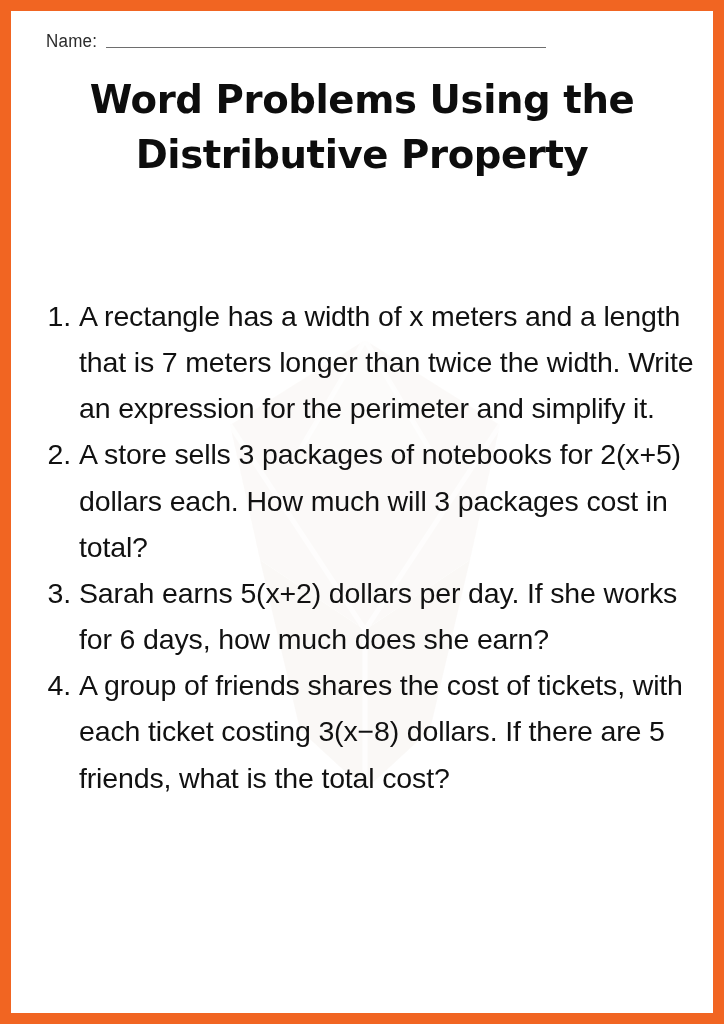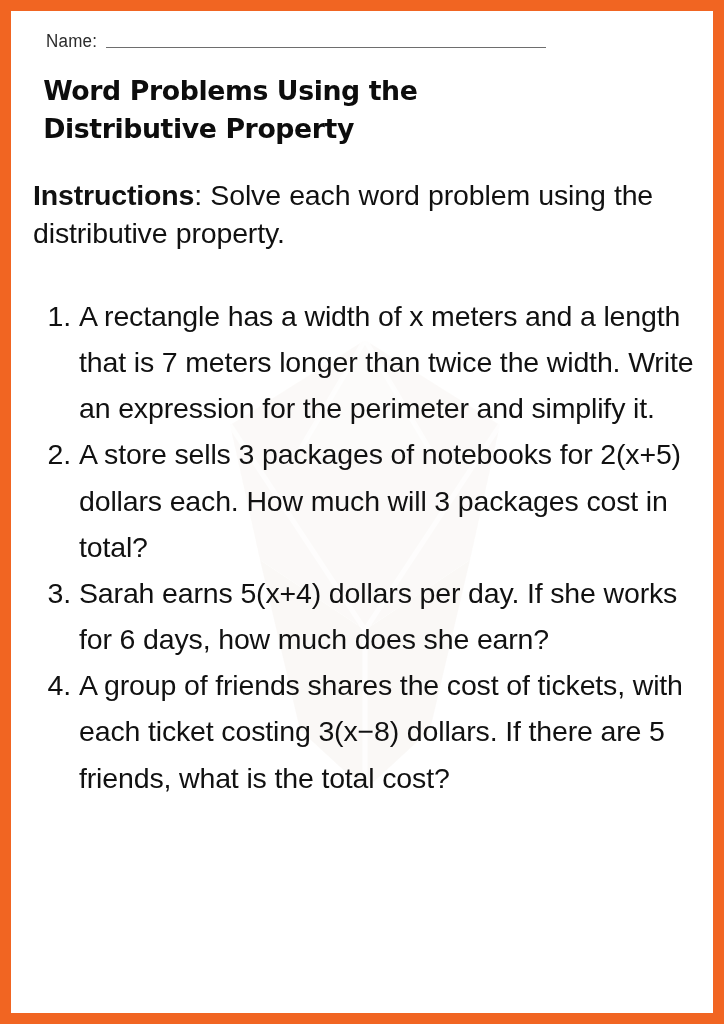--- a/index.html
+++ b/index.html
@@ -94,24 +94,24 @@
     margin-bottom: 2px;
     width: 440px;
   }
 
   
   .title {
     position: absolute;
     left: 40px;
     top: 72px;
     width: 644px;
-    text-align: left;
+    text-align: center;
     font-family: "DejaVu Sans", sans-serif;
     font-weight: 700;
-    font-size: 27px;
+    font-size: 39px;
     line-height: 1.42;
     color: #0d0d0d;
     letter-spacing: -0.4px;
   }
   .title .tl {
     display: block;
     transform: scaleX(0.99);
   }
 
   
@@ -187,34 +187,33 @@
     <div class="name-row">
       <span class="name-label">Name:</span>
       <span class="name-line"></span>
     </div>
 
     <div class="title">
       <span class="tl">Word Problems Using the</span>
       <span class="tl">Distributive Property</span>
     </div>
 
-    <div class="instructions"><b>Instructions</b><span>: </span><span>Solve each word problem using the distributive property.</span></div>
 
     <ol class="questions" style="list-style:none;margin:0;padding:0;">
       <li class="q-item">
         <span class="q-num">1.</span>
         <span class="q-text">A rectangle has a width of x meters and a length that is 7 meters longer than twice the width. Write an expression for the perimeter and simplify it.</span>
       </li>
       <li class="q-item">
         <span class="q-num">2.</span>
         <span class="q-text">A store sells 3 packages of notebooks for 2(x+5) dollars each. How much will 3 packages cost in total?</span>
       </li>
       <li class="q-item">
         <span class="q-num">3.</span>
-        <span class="q-text">Sarah earns 5(x+4) dollars per day. If she works for 6 days, how much does she earn?</span>
+        <span class="q-text">Sarah earns 5(x+2) dollars per day. If she works for 6 days, how much does she earn?</span>
       </li>
       <li class="q-item">
         <span class="q-num">4.</span>
         <span class="q-text">A group of friends shares the cost of tickets, with each ticket costing 3(x−8) dollars. If there are 5 friends, what is the total cost?</span>
       </li>
     </ol>
 
   </div>
 </div>
 

